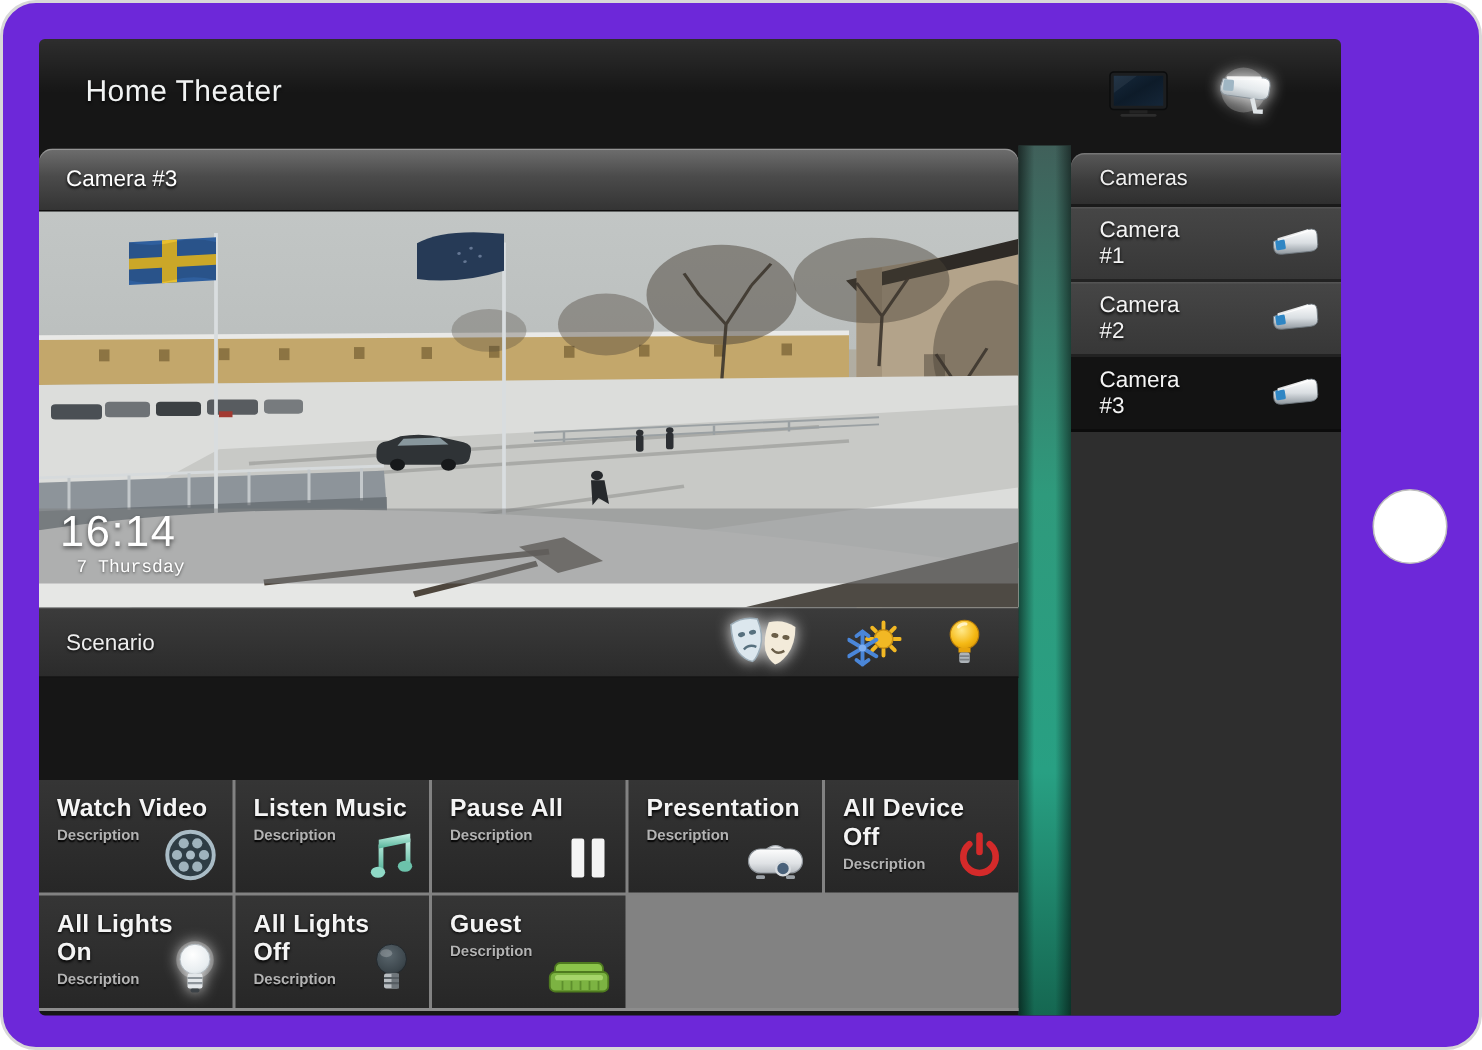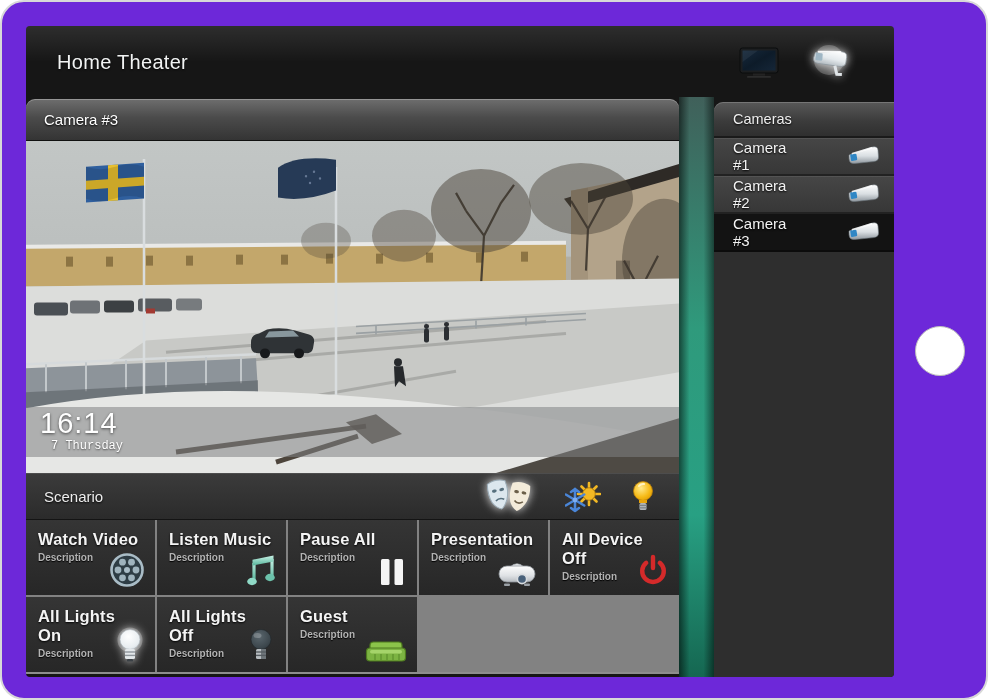--- a/index.html
+++ b/index.html
@@ -20,21 +20,21 @@
   .teal-band{position:absolute;left:653px;top:71px;width:35px;bottom:0;
     background:
       linear-gradient(90deg,rgba(0,0,0,.55) 0%,rgba(0,0,0,0) 30%,rgba(0,0,0,0) 70%,rgba(0,0,0,.5) 100%),
       linear-gradient(180deg,#40605a 0%,#2f9a7c 40%,#28a083 72%,#156751 100%);}
 
   
   .main{position:absolute;left:0;top:73px;width:653px;height:578px;}
   .cam-bar{height:42px;border-radius:9px 9px 0 0;background:linear-gradient(180deg,#6e6e6e,#4b4b4b 45%,#343434);
     display:flex;align-items:center;padding:0 18px;color:#fff;font-size:15px;text-shadow:0 1px 2px #000;
     box-shadow:inset 0 1px 0 rgba(255,255,255,.28);border-bottom:1px solid #101010;}
-  .video{position:relative;height:332px;overflow:hidden;background:#9a9d9c;}
+  .video{position:relative;height:264px;overflow:hidden;background:#9a9d9c;}
   .video svg.feed{display:block;width:100%;height:100%;}
   .timestamp{position:absolute;left:0;right:0;bottom:16px;height:50px;background:rgba(128,130,131,.55);color:#fff;padding:1px 0 0 14px;}
   .time{font-size:29px;line-height:31px;letter-spacing:1px;text-shadow:0 1px 3px rgba(0,0,0,.6);}
   .date{font-size:12px;margin-left:11px;text-shadow:0 1px 2px rgba(0,0,0,.6);font-family:Liberation Mono, monospace;}
   .scenario-bar{height:47px;background:linear-gradient(180deg,#3b3b3b,#2b2b2b);border-top:1px solid #4d4d4d;border-bottom:1px solid #141414;
     display:flex;align-items:center;padding:0 16px 0 18px;color:#ededed;font-size:15px;text-shadow:0 1px 2px #000;}
   .scn-icons{margin-left:auto;display:flex;align-items:center;gap:30px;padding-right:8px;}
   .scn-icon{display:flex;cursor:pointer;}
 
   .grid{position:absolute;left:0;right:0;top:421px;height:154px;display:grid;grid-template-columns:repeat(5,1fr);grid-template-rows:1fr 1fr;
@@ -42,21 +42,21 @@
   .scene-btn{position:relative;background:linear-gradient(180deg,#353535,#272727);padding:10px 12px;cursor:pointer;}
   .scene-title{font-size:16.5px;font-weight:700;color:#f4f4f4;text-shadow:0 1px 2px #000;letter-spacing:.2px;}
   .scene-desc{font-size:10px;font-weight:700;color:#b3b3b3;margin-top:3px;text-shadow:0 1px 1px #000;}
   .scene-icon{position:absolute;right:10px;bottom:7px;display:flex;}
 
   
   .sidebar{position:absolute;left:688px;right:0;top:76px;bottom:0;background:#2e2e2e;border-radius:9px 0 0 0;}
   .sb-header{height:36px;border-radius:9px 0 0 0;background:linear-gradient(180deg,#585858,#3c3c3c 55%,#2f2f2f);
     display:flex;align-items:center;padding:0 19px;color:#eeeeee;font-size:14.5px;text-shadow:0 1px 2px #000;
     border-bottom:2px solid #1a1a1a;box-shadow:inset 0 1px 0 rgba(255,255,255,.18);}
-  .sb-item{height:38px;display:flex;align-items:center;padding:0 13px 0 19px;color:#f3f3f3;font-size:15px;text-shadow:0 1px 2px #000;
+  .sb-item{height:50px;display:flex;align-items:center;padding:0 13px 0 19px;color:#f3f3f3;font-size:15px;text-shadow:0 1px 2px #000;
     background:linear-gradient(180deg,#464646,#373737);border-bottom:2px solid #222;box-shadow:inset 0 1px 0 rgba(255,255,255,.08);cursor:pointer;gap:47px;}
   .sb-item.selected{background:#131313;box-shadow:none;border-bottom:2px solid #0c0c0c;}
   .sb-cam-icon{margin-left:auto;display:flex;}
 
   .home-btn{position:absolute;left:913px;top:324px;width:50px;height:50px;border-radius:50%;background:#fff;border:1px solid #bdbdbd;cursor:pointer;}
 </style>
 </head>
 <body>
 
 <div class="tablet">

